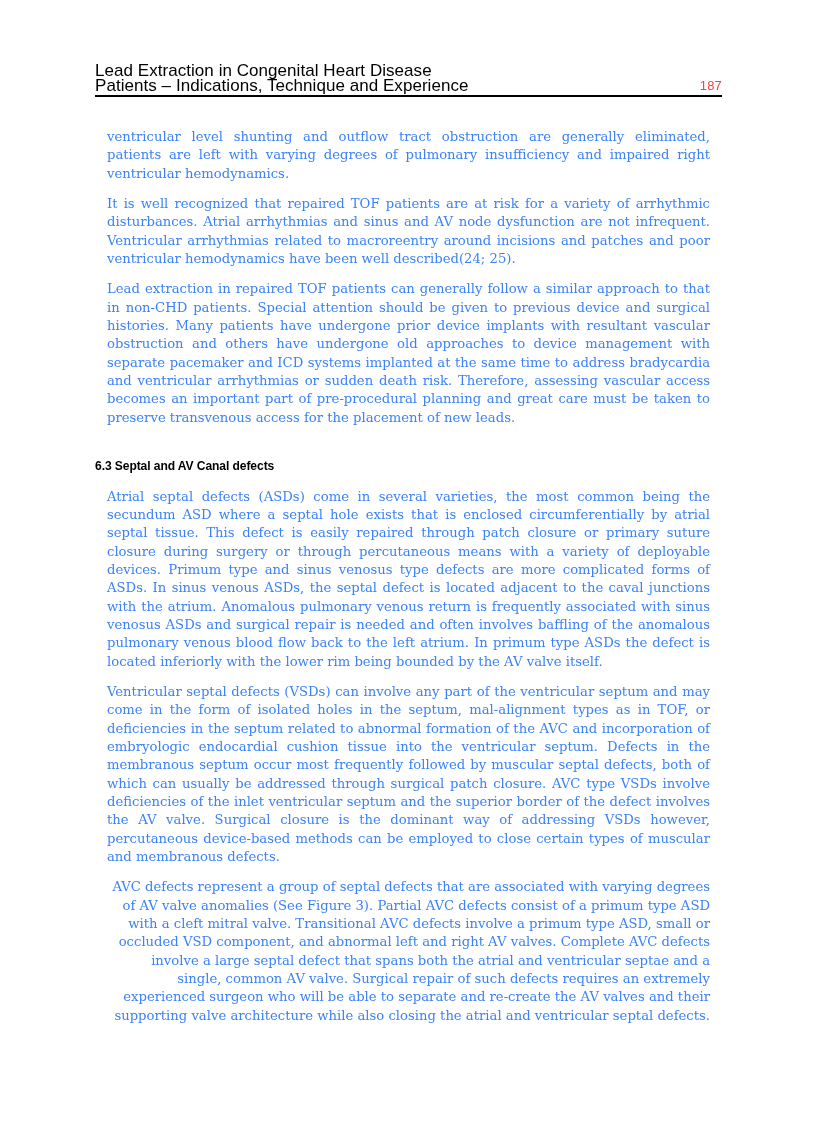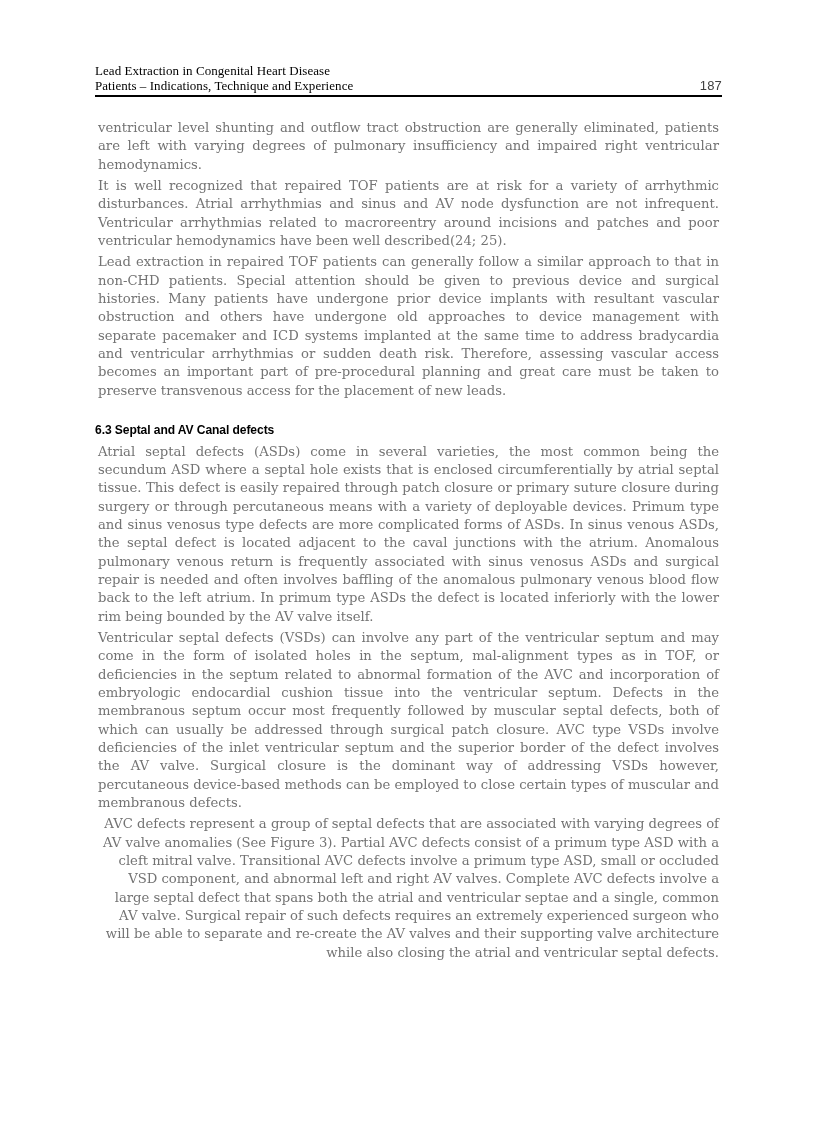--- a/index.html
+++ b/index.html
@@ -22,54 +22,54 @@
     left: 95px;
     top: 64px;
     width: 627px;
   }
   .header-rows {
     display: flex;
     align-items: flex-end;
     justify-content: space-between;
   }
   .header-title {
-    font-family: Liberation Serif, serif;
-    font-size: 13px;
+    font-family: Liberation Sans, sans-serif;
+    font-size: 17px;
     line-height: 14.6px;
     color: #000000;
     letter-spacing: 0.05px;
     white-space: pre-line;
   }
   .header-pageno {
     font-family: "Liberation Sans", sans-serif;
     font-size: 13px;
-    color: #404040;
+    color: #ef4444;
     padding-bottom: 0px;
     letter-spacing: 0.2px;
   }
   .header-rule {
     margin-top: 2px;
     width: 627px;
     height: 2px;
     background: #000000;
   }
 
   
   .content {
     position: absolute;
     left: 95px;
     top: 116px;
     width: 627px;
   }
   p.para {
-    margin: 3px;
+    margin: 12px;
     font-family: "DejaVu Serif", "Liberation Serif", serif;
     font-size: 13.2px;
     line-height: 18.35px;
-    color: #737373;
+    color: #3b82f6;
     text-align: justify;
     text-justify: inter-word;
     hyphens: none;
     -webkit-hyphens: none;
   }
   p.para.last-left {
     text-align: right;
   }
   h2.section-heading {
     margin: 0;

